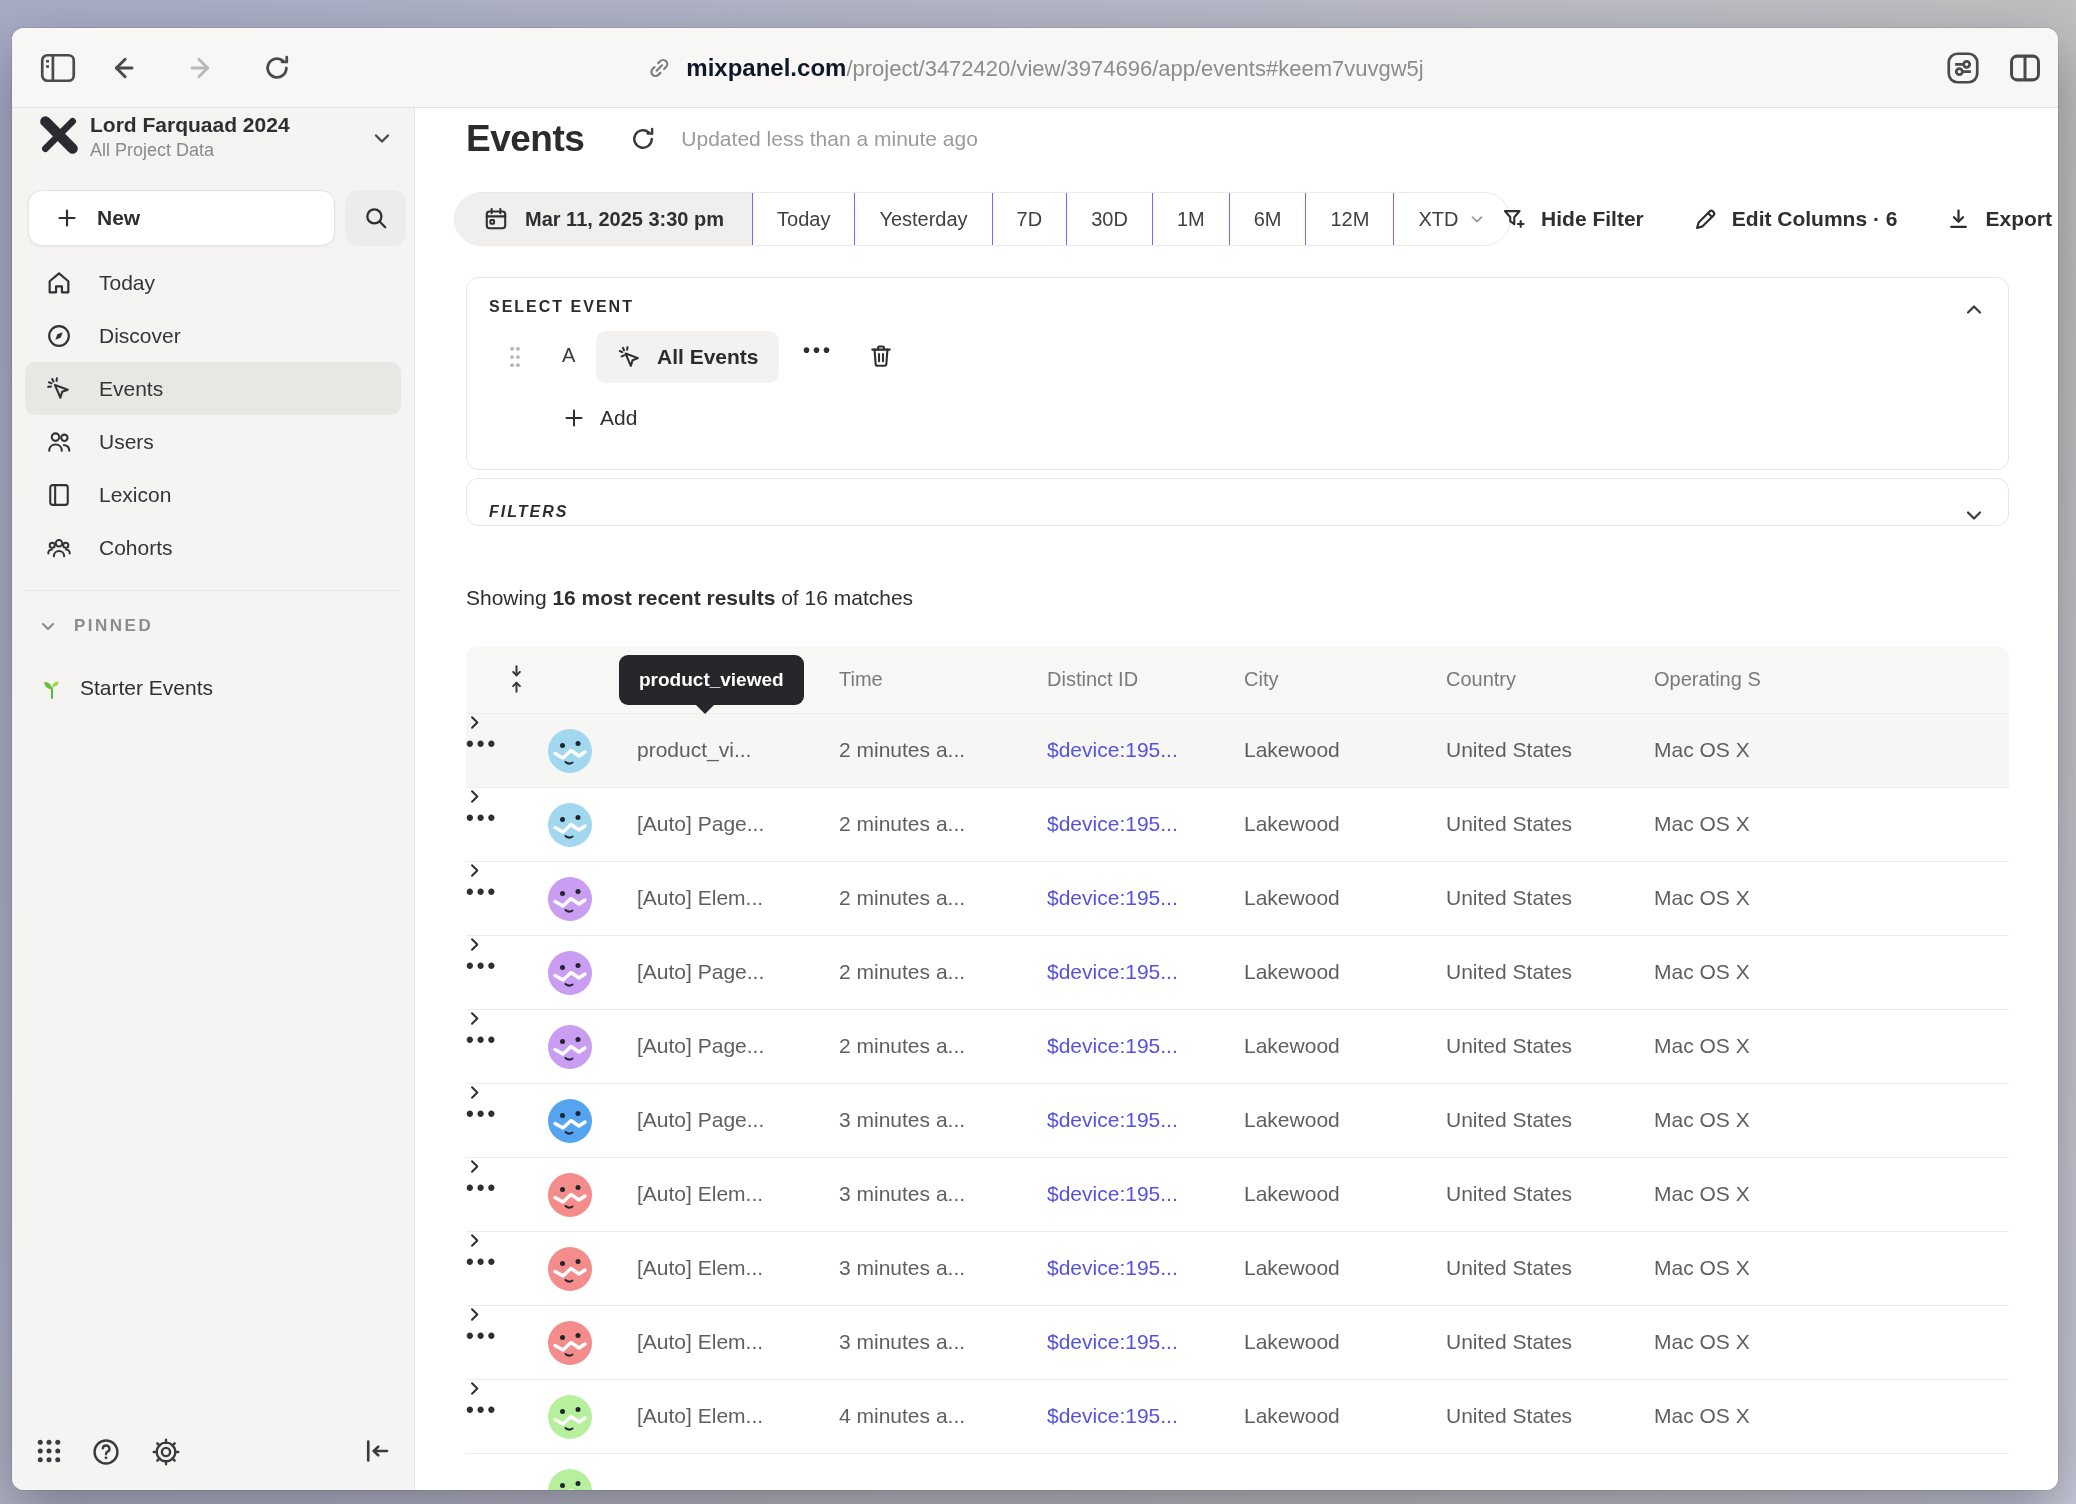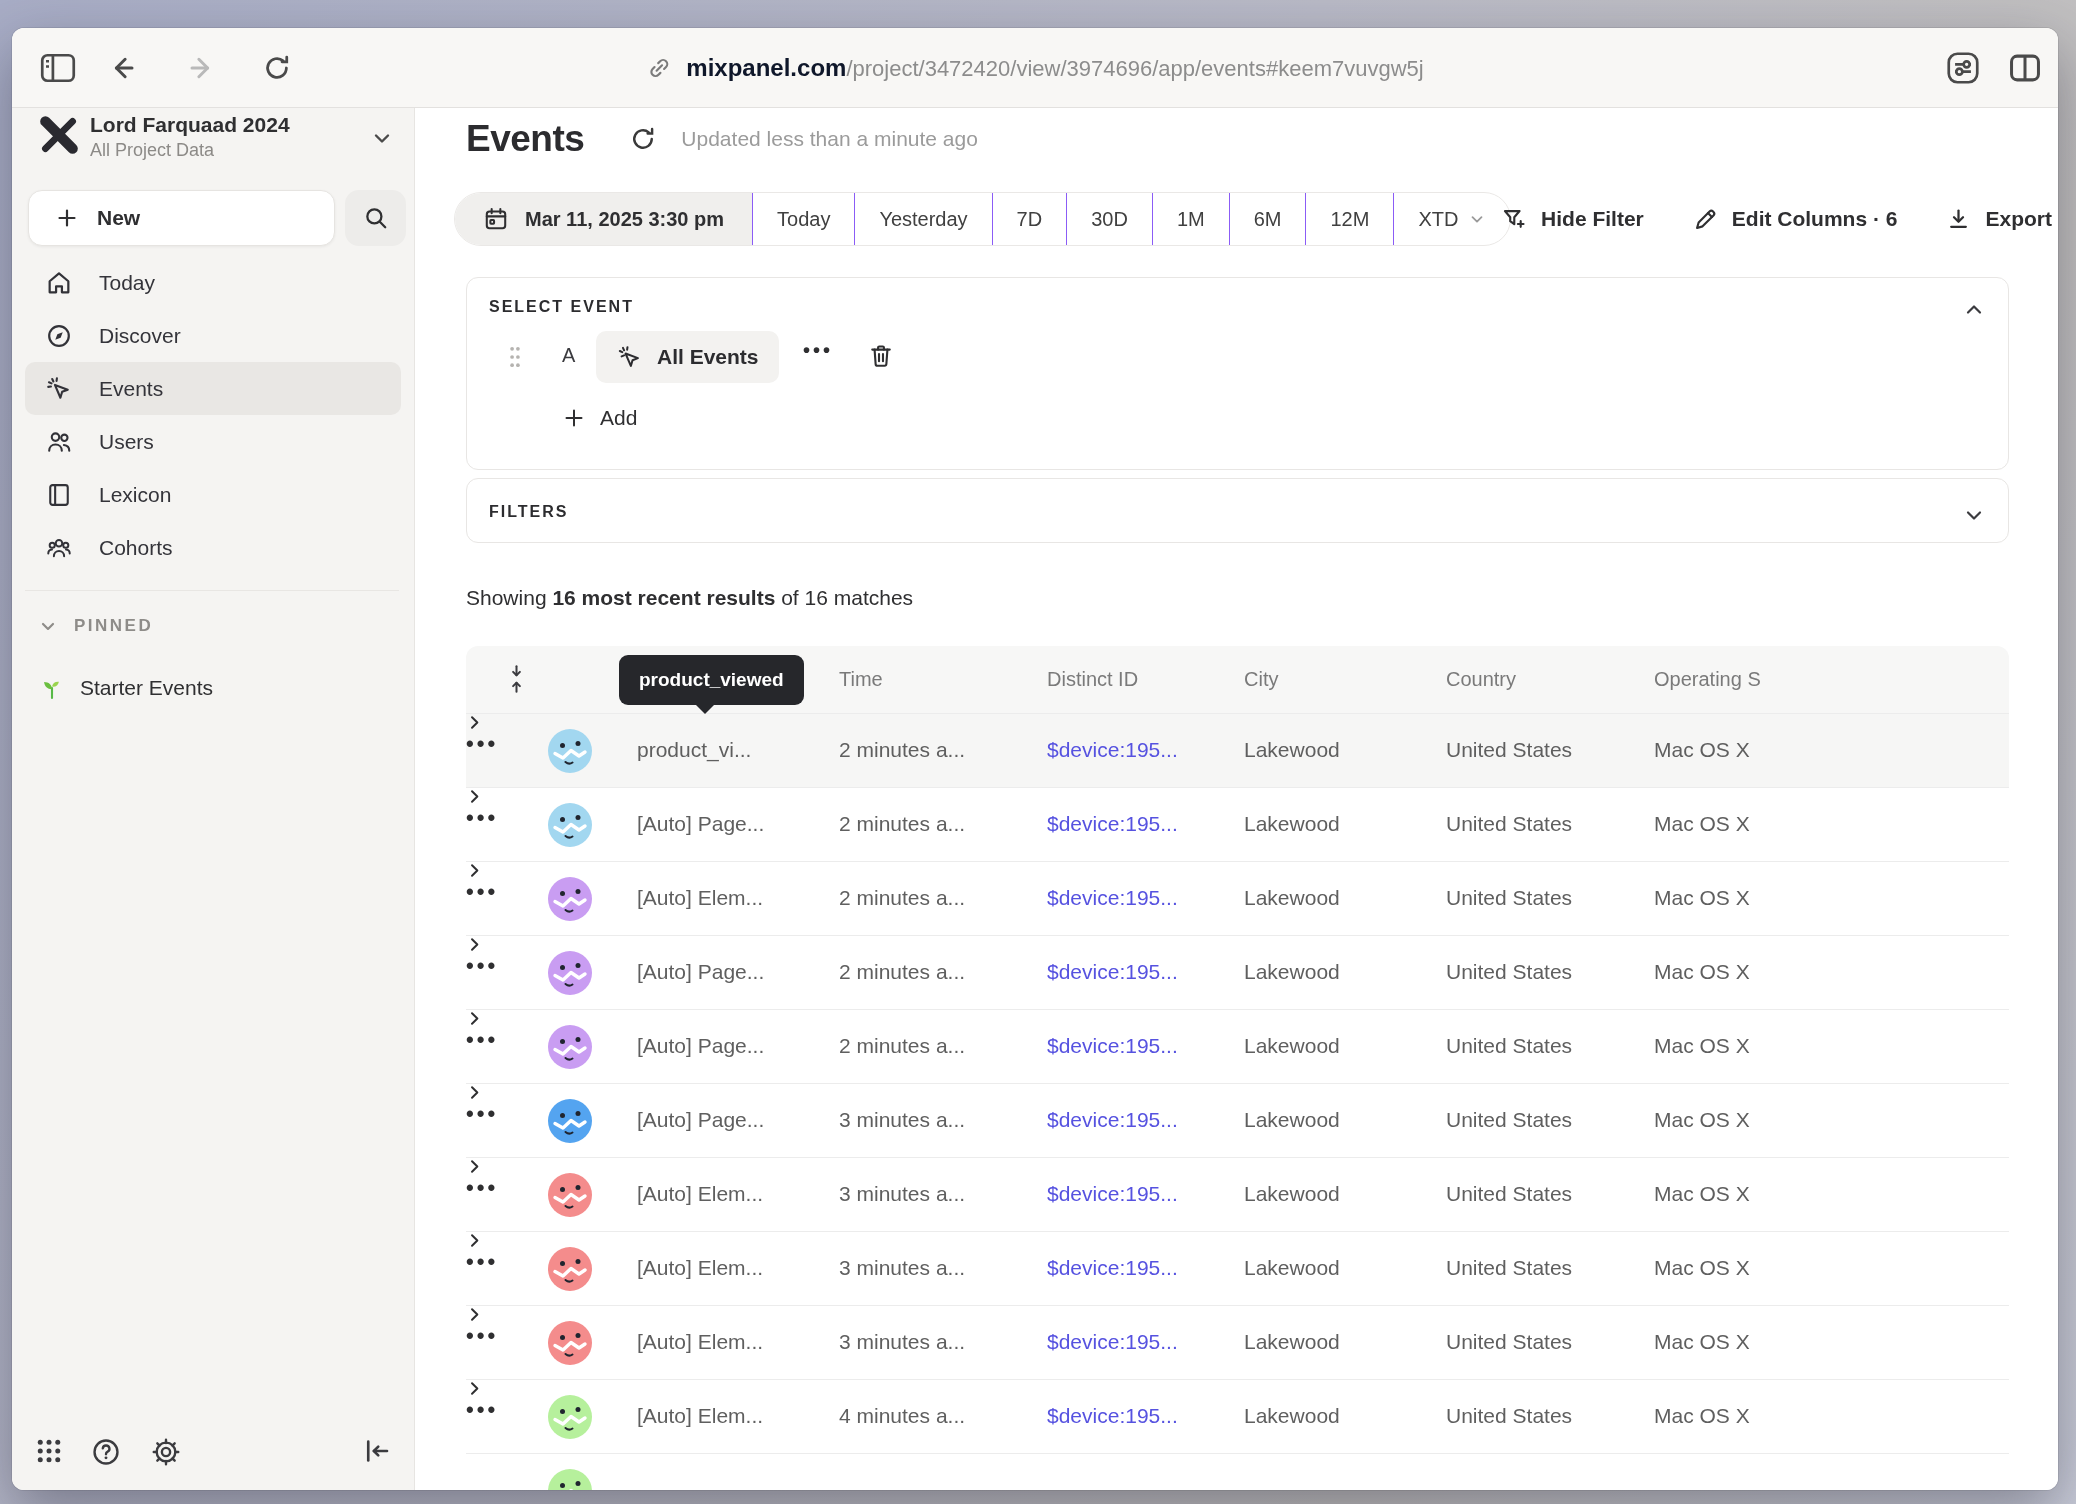--- a/index.html
+++ b/index.html
@@ -82,21 +82,21 @@
     border-left:1px solid #8b5cf6; cursor:pointer; padding:0 24px; white-space:nowrap;
   }
   .seg-item:first-child { border-left:none; }
   .seg-item.active { background:#f0efed; color:#2f2f31; font-weight:600; gap:16px; padding:0 28px; }
   .seg-item.xtd { gap:10px; }
   .actions { position:absolute; right:6px; top:84px; height:54px; display:flex; align-items:center; gap:48px; }
   .act-btn { display:flex; align-items:center; gap:13px; font-size:21px; font-weight:600; color:#2f2f31; cursor:pointer; white-space:nowrap; }
   
   .card { position:absolute; left:51px; width:1543px; background:#fff; border:1px solid #e8e6e4; border-radius:12px; }
   .card-select { top:169px; height:193px; }
-  .card-filters { top:370px; height:65px; }
+  .card-filters { top:370px; height:48px;font-style:italic; }
   .card-title { position:absolute; left:22px; top:20px; font-size:16px; font-weight:700; letter-spacing:2px; color:#2c2c2f; }
   .card-filters .card-title { top:24px; }
   .card-chev { position:absolute; right:22px; top:20px; color:#3b3b3f; cursor:pointer; }
   .card-filters .card-chev { top:24px; }
   .ev-row { position:absolute; left:0; top:53px; height:52px; width:100%; }
   .drag-dots { position:absolute; left:40px; top:12px; cursor:grab; }
   .ev-letter { position:absolute; left:95px; top:13px; font-size:20px; color:#3b3b3f; }
   .ev-chip {
     position:absolute; left:129px; top:0; height:52px; background:#f3f2f0; border-radius:10px;
     display:flex; align-items:center; gap:14px; padding:0 20px; cursor:pointer;

